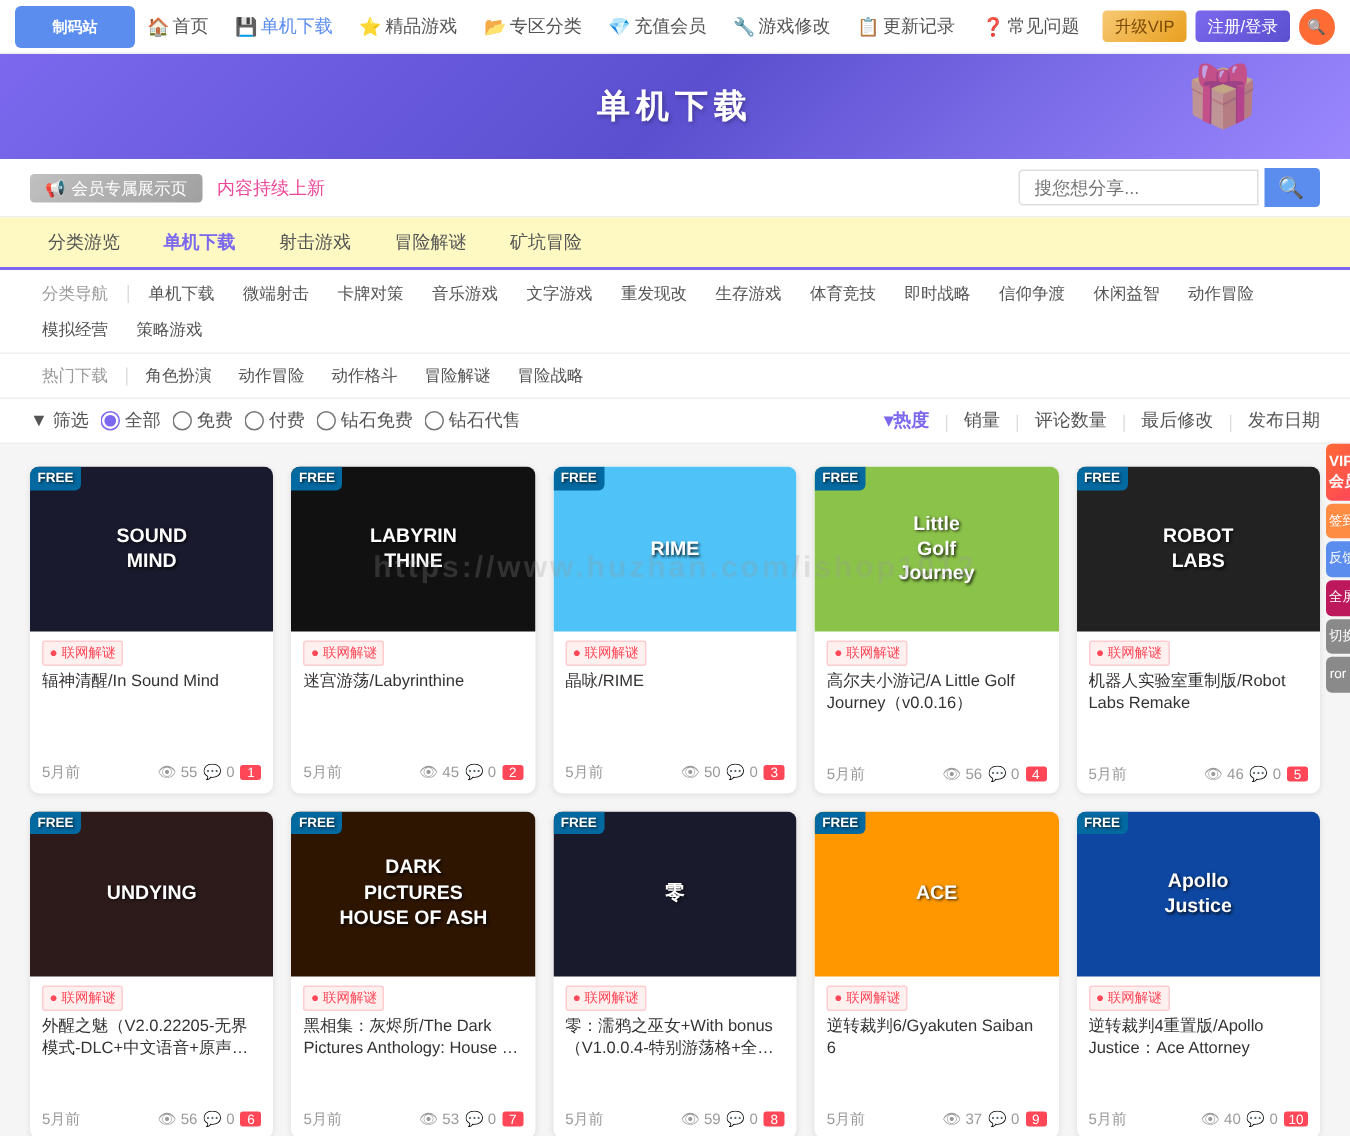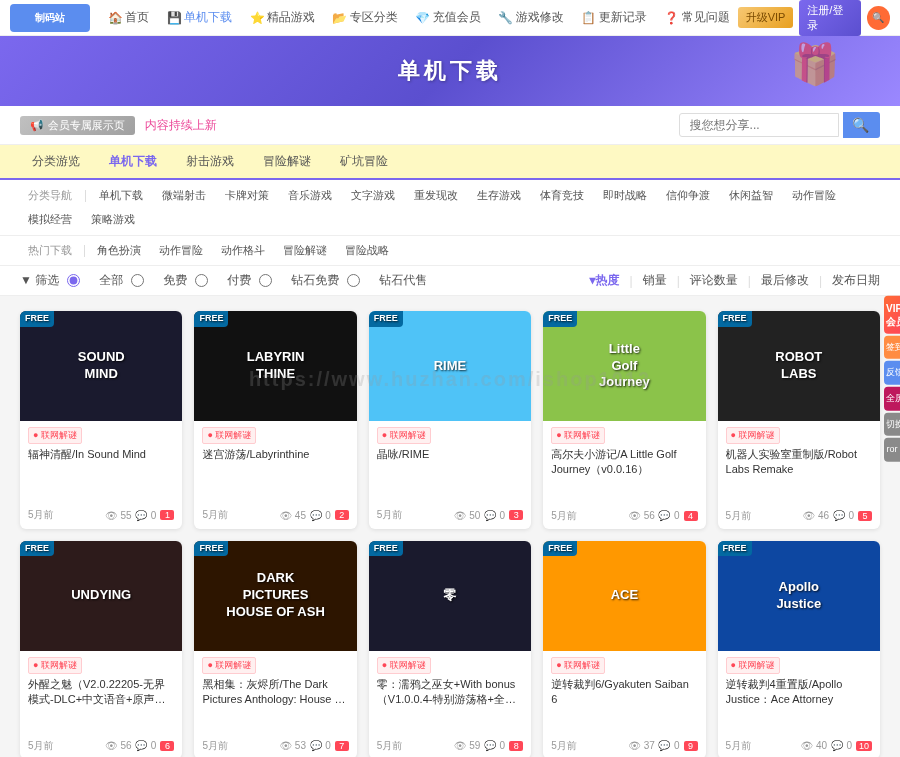--- a/index.html
+++ b/index.html
@@ -1,20 +1,20 @@
 <!DOCTYPE html>
 <html><head>
   <meta charset="utf-8">
   <style>
     * { margin: 0; padding: 0; box-sizing: border-box; }
     body { font-family: 'Microsoft YaHei', Arial, sans-serif; font-size: 12px; background: #f5f5f5; min-width: 900px; }
 
     
     .header { background: #fff; border-bottom: 1px solid #eee; padding: 0 10px; display: flex; align-items: center; height: 36px; }
-    .logo { display: flex; align-items: center; margin-right: 10px; }
+    .logo { display: flex; align-items: center; }
     .logo-img { width: 80px; height: 28px; background: #5b8def; border-radius: 4px; display: flex; align-items: center; justify-content: center; color: white; font-size: 10px; font-weight: bold; }
     .nav { display: flex; align-items: center; gap: 2px; flex: 1; }
     .nav-item { padding: 4px 8px; font-size: 12px; color: #555; cursor: pointer; display: flex; align-items: center; gap: 2px; white-space: nowrap; }
     .nav-item.active { color: #5b8def; }
     .header-right { display: flex; align-items: center; gap: 6px; }
     .vip-btn { background: linear-gradient(135deg, #f7c873, #e8a020); color: #7a4a00; padding: 3px 8px; border-radius: 3px; font-size: 11px; cursor: pointer; white-space: nowrap; }
     .login-btn { background: linear-gradient(135deg, #7b68ee, #5b4fcf); color: white; padding: 3px 8px; border-radius: 3px; font-size: 11px; cursor: pointer; }
     .avatar-btn { width: 24px; height: 24px; border-radius: 50%; background: #ff6b35; display: flex; align-items: center; justify-content: center; color: white; font-size: 10px; cursor: pointer; }
 
     
@@ -38,21 +38,21 @@
     
     .cat-bar { background: white; border-bottom: 1px solid #eee; padding: 5px 20px; display: flex; flex-wrap: wrap; align-items: center; gap: 3px; }
     .cat-item { padding: 3px 8px; font-size: 11px; color: #555; cursor: pointer; white-space: nowrap; display: flex; align-items: center; gap: 2px; }
     .cat-item.section-start { color: #999; font-size: 11px; }
     .cat-separator { width: 1px; height: 12px; background: #ddd; margin: 0 2px; }
 
     
     .filter-bar { background: white; border-bottom: 1px solid #eee; padding: 6px 20px; display: flex; align-items: center; justify-content: space-between; }
     .filter-left { display: flex; align-items: center; gap: 8px; }
     .filter-label { color: #555; font-size: 12px; }
-    .filter-radio { display: flex; gap: 19px; font-size: 12px; color: #555; cursor: pointer; }
+    .filter-radio { display: flex; gap: 3px; font-size: 12px; color: #555; cursor: pointer; }
     .filter-radio input { cursor: pointer; accent-color: #7b68ee; }
     .filter-right { display: flex; align-items: center; gap: 10px; }
     .sort-item { font-size: 12px; color: #555; cursor: pointer; display: flex; align-items: center; gap: 2px; }
     .sort-item.active { color: #7b68ee; font-weight: bold; }
     .sort-separator { color: #ddd; }
 
     
     .main-content { padding: 15px 20px; }
     .game-grid { display: grid; grid-template-columns: repeat(5, 1fr); gap: 12px; }
     .game-card { background: white; border-radius: 6px; overflow: hidden; box-shadow: 0 1px 4px rgba(0,0,0,0.1); cursor: pointer; transition: transform 0.2s, box-shadow 0.2s; }

